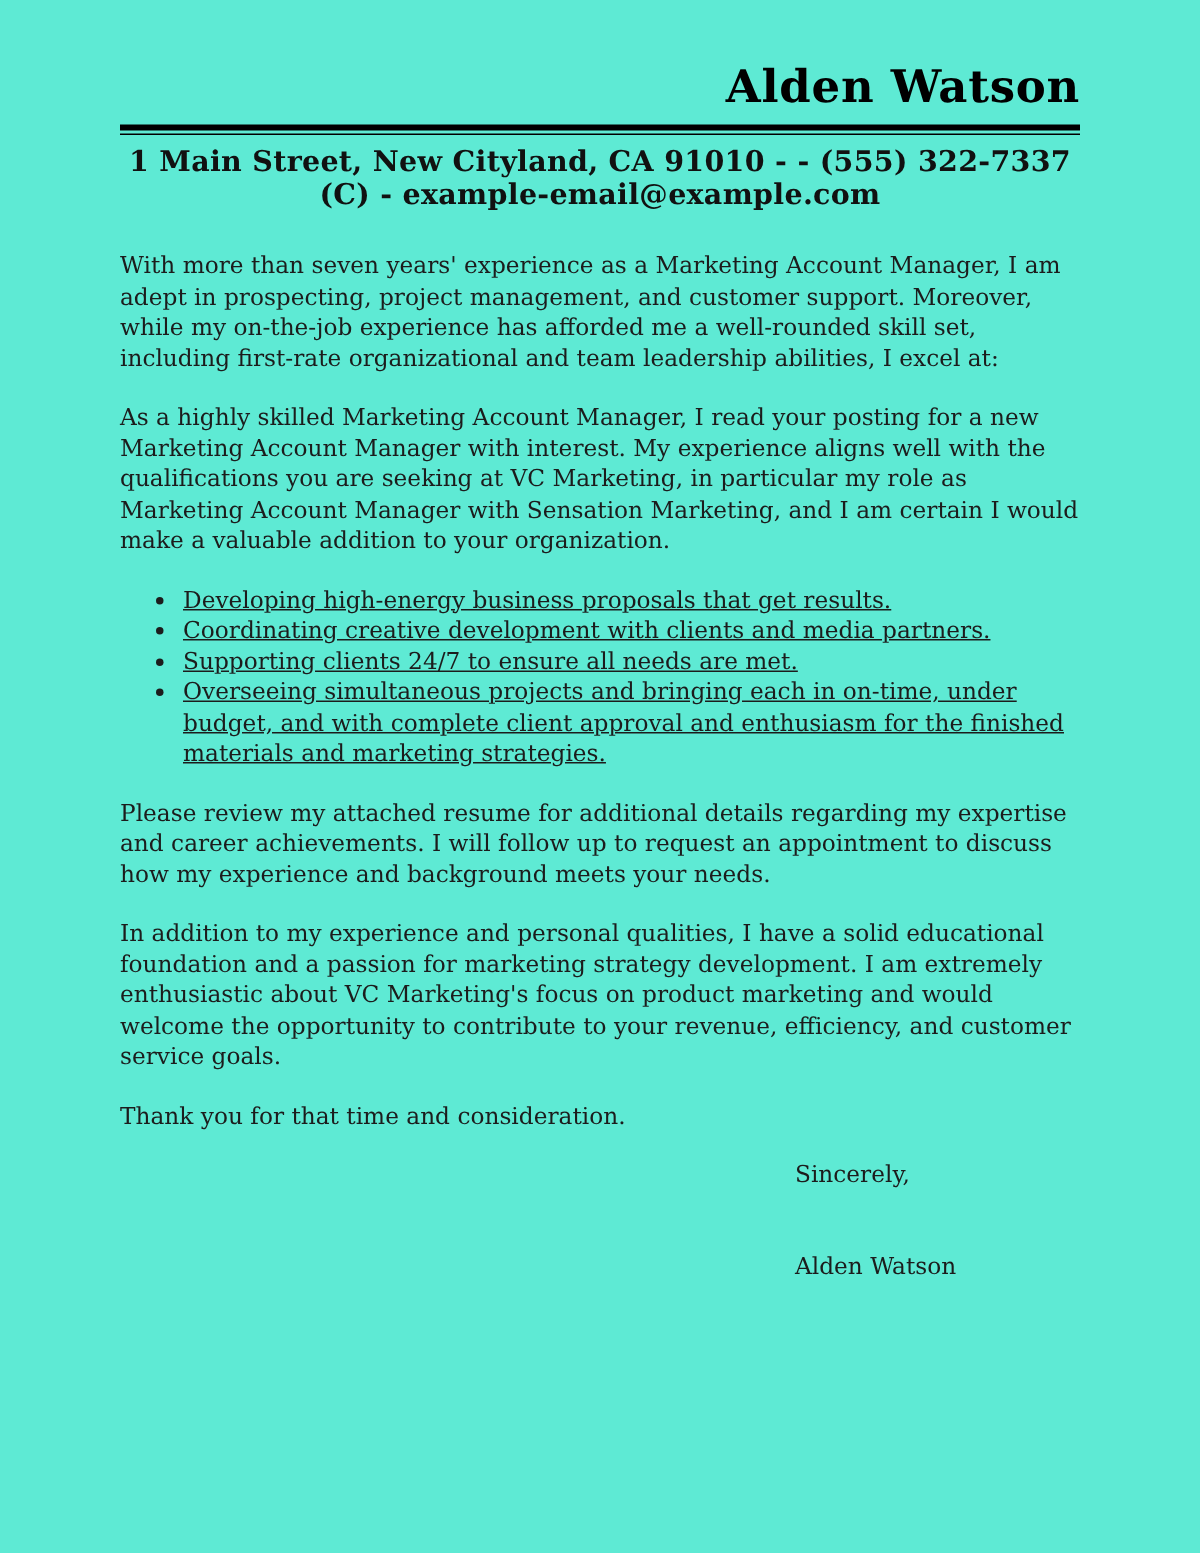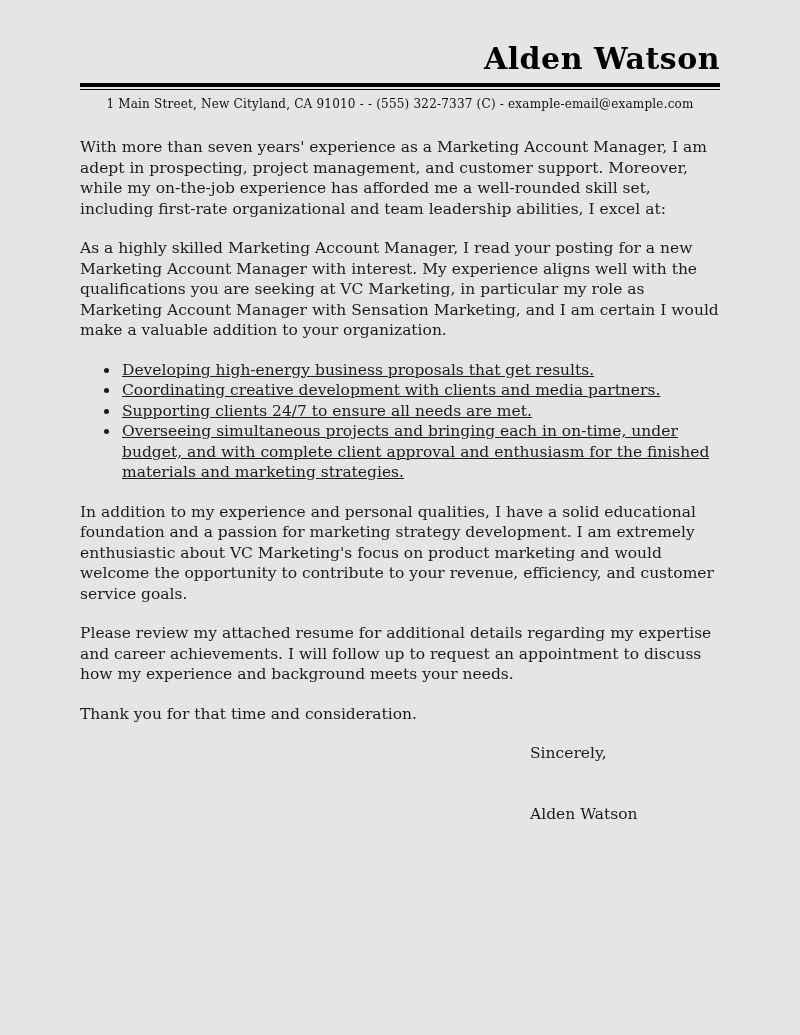--- a/index.html
+++ b/index.html
@@ -5,21 +5,21 @@
   * { margin: 0; padding: 0; box-sizing: border-box; }
   html, body {
     width: 800px;
     background: #ffffff;
     font-family: "DejaVu Serif", "Liberation Serif", serif;
     color: #1a1a1a;
   }
   .page {
     width: 800px;
     height: 1035px;
-    background: #e5e5e5;
+    background: #5eead4;
     padding: 42px 80px 40px 80px;
     overflow: hidden;
   }
   
   .letter-header { width: 640px; }
   .author-name {
     font-size: 30px;
     font-weight: bold;
     text-align: right;
     letter-spacing: 0.5px;
@@ -28,22 +28,22 @@
     margin-bottom: 8px;
   }
   .header-divider {
     border-top: 4px solid #000000;
     border-bottom: 1px solid #000000;
     height: 7px;
     width: 100%;
   }
   .contact-line {
     text-align: center;
-    font-size: 12px;
-    font-weight: normal;
+    font-size: 19px;
+    font-weight: bold;
     color: #111111;
     margin-top: 7px;
     letter-spacing: 0.2px;
   }
   
   .letter-body {
     margin-top: 26px;
     font-size: 15.5px;
     line-height: 20.5px;
     color: #1c1c1c;
@@ -82,23 +82,23 @@
 
     <p>As a highly skilled Marketing Account Manager, I read your posting for a new Marketing Account Manager with interest. My experience aligns well with the qualifications you are seeking at VC Marketing, in particular my role as Marketing Account Manager with Sensation Marketing, and I am certain I would make a valuable addition to your organization.</p>
 
     <ul class="skills-list">
       <li>Developing high-energy business proposals that get results.</li>
       <li>Coordinating creative development with clients and media partners.</li>
       <li>Supporting clients 24/7 to ensure all needs are met.</li>
       <li>Overseeing simultaneous projects and bringing each in on-time, under budget, and with complete client approval and enthusiasm for the finished materials and marketing strategies.</li>
     </ul>
 
+    <p>Please review my attached resume for additional details regarding my expertise and career achievements. I will follow up to request an appointment to discuss how my experience and background meets your needs.</p>
+
     <p>In addition to my experience and personal qualities, I have a solid educational foundation and a passion for marketing strategy development. I am extremely enthusiastic about VC Marketing's focus on product marketing and would welcome the opportunity to contribute to your revenue, efficiency, and customer service goals.</p>
-
-    <p>Please review my attached resume for additional details regarding my expertise and career achievements. I will follow up to request an appointment to discuss how my experience and background meets your needs.</p>
 
     <p>Thank you for that time and consideration.</p>
 
     <div class="signoff-block">
       <p class="signoff">Sincerely,</p>
       <p class="signature">Alden Watson</p>
     </div>
 
   </main>
 

